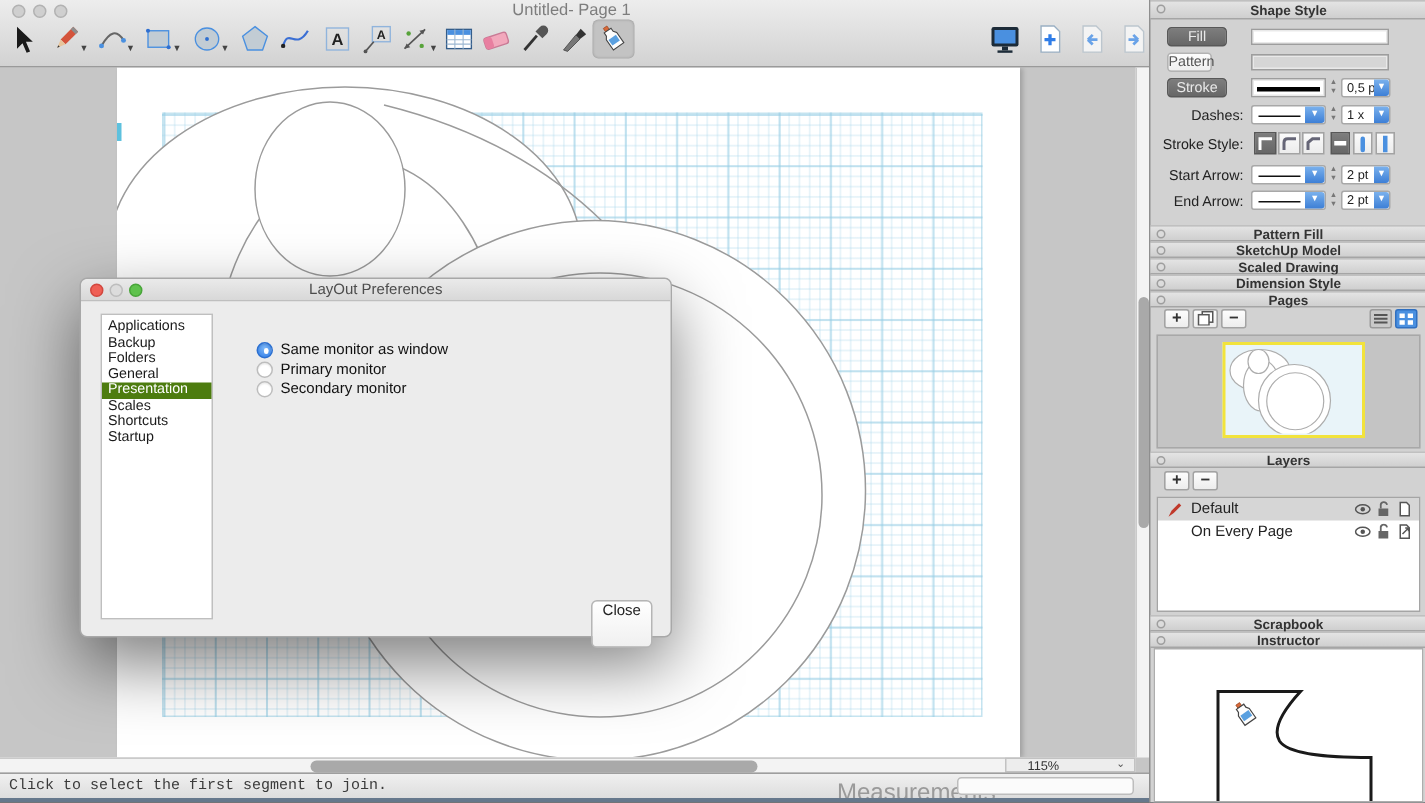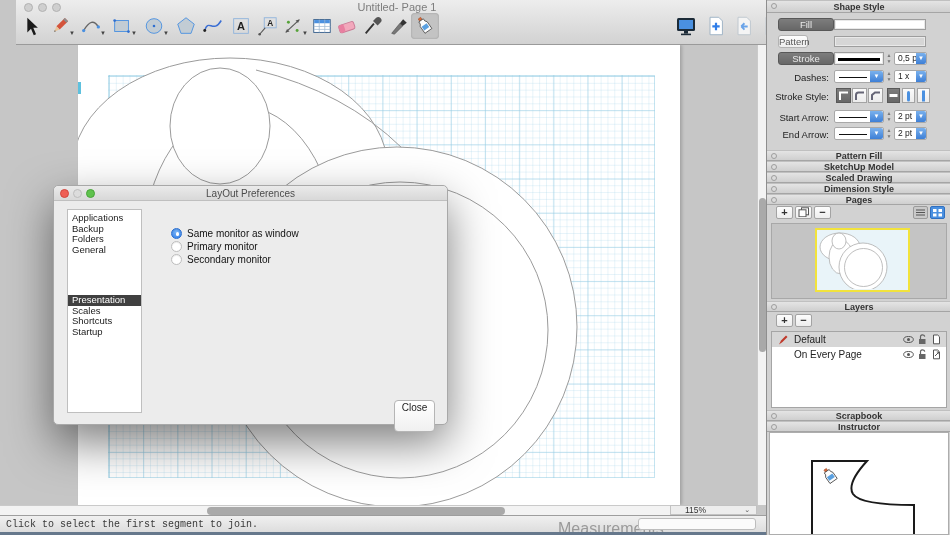--- a/index.html
+++ b/index.html
@@ -1,21 +1,21 @@
 <!DOCTYPE html>
 <html><head>
 <meta charset="utf-8">
 <style>
   * { margin:0; padding:0; box-sizing:border-box; }
   html,body { width:950px; height:535px; overflow:hidden; background:#222; }
   #app { position:relative; width:950px; height:535px; font-family:"Liberation Sans", sans-serif; font-size:10px; color:#222; background:#c6c6c6; overflow:hidden; }
   .abs { position:absolute; }
 
   
-  #toolbar { left:16px; top:0; width:766px; height:45px; background:linear-gradient(#ededed,#d2d2d2); border-bottom:1px solid #9a9a9a;padding-left:44px; }
+  #toolbar { left:0; top:0; width:766px; height:45px; background:linear-gradient(#ededed,#d2d2d2); border-bottom:1px solid #9a9a9a;padding-left:44px; }
   .tlight { position:absolute; top:3px; width:9px; height:9px; border-radius:50%; background:#cfcfcf; border:1px solid #b2b2b2; }
   #win-title { position:absolute; left:281px; top:1px; width:200px; text-align:center; font-size:11px; color:#7d7d7d; }
   .tool { position:absolute; top:13px; width:24px; height:26px; display:flex; align-items:center; justify-content:center; }
   .tool.selected { background:#c3c3c3; border-radius:4px; box-shadow:inset 0 0 2px rgba(0,0,0,.25); width:28px; }
   .dd { position:absolute; top:29px; width:8px; height:8px; font-size:6px; color:#444; text-align:center; line-height:8px; }
 
   
   #canvas { left:0; top:45px; width:757px; height:460px; background:#c6c6c6; overflow:hidden; }
   #paper { position:absolute; left:78px; top:0; width:602px; height:460px; background:#ffffff; box-shadow:2px 0 3px rgba(0,0,0,.18); overflow:hidden; }
   #grid { position:absolute; left:30px; top:30px; width:547px; height:403px; border:1px solid rgba(150,205,228,.55);
@@ -39,21 +39,21 @@
   #status-msg { position:absolute; left:6px; top:3px; font-size:10px; color:#3a3a3a;font-family:Liberation Mono, monospace; }
   #meas-label { position:absolute; left:558px; top:4px; width:74px; text-align:right; color:#9a9a9a; font-size:16px; }
   #meas-field { position:absolute; left:638px; top:2px; width:118px; height:12px; background:#fbfbfb; border:1px solid #bdbdbd; border-radius:3px; font-size:9px; padding:0 3px; }
   #bottomstrip { left:0; top:532px; width:950px; height:3px; background:#66788c; }
 
   
   #panel { left:766px; top:0; width:184px; height:535px; background:#d2d2d2; border-left:1px solid #8e8e8e; }
   .phead { position:absolute; left:0; width:184px; height:11px; background:linear-gradient(#e4e4e4,#cfcfcf); border-top:1px solid #c0c0c0; border-bottom:1px solid #a5a5a5; text-align:center; font-weight:bold; font-size:9px; line-height:10px; color:#333; }
   .phead .dot { position:absolute; left:4px; top:2px; width:6px; height:6px; border-radius:50%; background:#dcdcdc; border:1px solid #9e9e9e; }
   .rowlabel { position:absolute; font-size:9.5px; color:#222; text-align:right; width:62px; left:0; }
-  .darkbtn { position:absolute; width:56px; height:13px; border-radius:3px; background:linear-gradient(#7d7d7d,#676767); border:1px solid #585858; color:#e9e9e9; font-size:9.5px; text-align:center; line-height:12px; }
+  .darkbtn { position:absolute; width:40px; height:13px; border-radius:3px; background:linear-gradient(#7d7d7d,#676767); border:1px solid #585858; color:#e9e9e9; font-size:9.5px; text-align:center; line-height:12px; }
   .litebtn { position:absolute; width:30px; height:13px; border-radius:3px; background:linear-gradient(#fdfdfd,#efefef); border:1px solid #b3b3b3; color:#555; font-size:9.5px; text-align:center; line-height:12px; }
   .well { position:absolute; height:11px; border:1px solid #9d9d9d; background:#fff; box-shadow:inset 0 0 0 1px #e9e9e9; }
   .stepper { position:absolute; width:8px; height:13px; font-size:5px; color:#777; text-align:center; line-height:6px; }
   .valdd { position:absolute; width:33px; height:13px; background:#fff; border:1px solid #a8a8a8; border-radius:2px; font-size:8.5px; line-height:11px; padding-left:3px; color:#222; }
   .valdd .bluebtn { position:absolute; right:0; top:0; width:10px; height:11px; background:linear-gradient(#7ab1ed,#3d7fd6); border-radius:0 2px 2px 0; color:#fff; font-size:6px; text-align:center; line-height:11px; }
   .linedd { position:absolute; width:50px; height:13px; background:#fff; border:1px solid #a8a8a8; border-radius:2px; }
   .linedd .lline { position:absolute; left:4px; top:6px; width:28px; height:1px; background:#111; }
   .linedd .bluebtn { position:absolute; right:0; top:0; width:13px; height:11px; background:linear-gradient(#7ab1ed,#3d7fd6); border-radius:0 2px 2px 0; color:#fff; font-size:6px; text-align:center; line-height:11px; }
   .ssbtn { position:absolute; width:15px; height:15px; border:1px solid #a3a3a3; background:linear-gradient(#fbfbfb,#ececec); }
   .ssbtn.on { background:linear-gradient(#7d7d7d,#676767); border-color:#585858; }
@@ -68,21 +68,21 @@
   .layer-icons { position:absolute; right:4px; top:2px; display:flex; gap:3px; }
   #instructor-content { position:absolute; left:2px; top:432px; width:180px; height:103px; background:#fff; border:1px solid #adadad; }
 
   
   #dialog { left:53px; top:185px; width:395px; height:240px; background:#ececec; border:1px solid #a8a8a8; border-radius:5px; box-shadow:0 18px 45px rgba(0,0,0,.5); z-index:50; }
   #dlg-titlebar { position:absolute; left:0; top:0; width:100%; height:15px; background:linear-gradient(#eaeaea,#d8d8d8); border-bottom:1px solid #bfbfbf; border-radius:5px 5px 0 0; }
   .dlight { position:absolute; top:3px; width:9px; height:9px; border-radius:50%; }
   #dlg-title { position:absolute; left:0; top:2px; width:100%; text-align:center; font-size:10px; color:#4c4c4c; }
   #pref-list { position:absolute; left:13px; top:23px; width:75px; height:204px; background:#fff; border:1px solid #bfbfbf; padding-top:3px; }
   .pref-item { height:10.5px; line-height:10.5px; font-size:9.5px; padding-left:4px; color:#1a1a1a; }
-  .pref-item.selected { background:#404040; color:#fff;margin-top:40px; }
+  .pref-item.selected { background:#4d7c0f; color:#fff; }
   #dlg-prompt { position:absolute; left:99px; top:27px; font-size:10px; color:#111; }
   .radio-row { position:absolute; left:117px; height:12px; display:flex; align-items:center; gap:5px; }
   .radio { width:11px; height:11px; border-radius:50%; background:#fff; border:1px solid #bdbdbd; box-shadow:inset 0 1px 1px rgba(0,0,0,.08); }
   .radio.on { background:radial-gradient(circle at 50% 35%, #7db7f7, #2f7de8); border-color:#2b6fd0; position:relative; }
   .radio.on::after { content:""; position:absolute; left:3.5px; top:3.5px; width:3.5px; height:3.5px; border-radius:50%; background:#fff; }
   .radio-label { font-size:10px; color:#111; }
   #close-btn { position:absolute; left:340px; top:214px; width:41px; height:32px; background:linear-gradient(#ffffff,#f0f0f0); border:1px solid #b5b5b5; border-radius:4px; font-size:10px; text-align:center; line-height:14px; color:#222; }
 </style>
 </head>
 <body>

